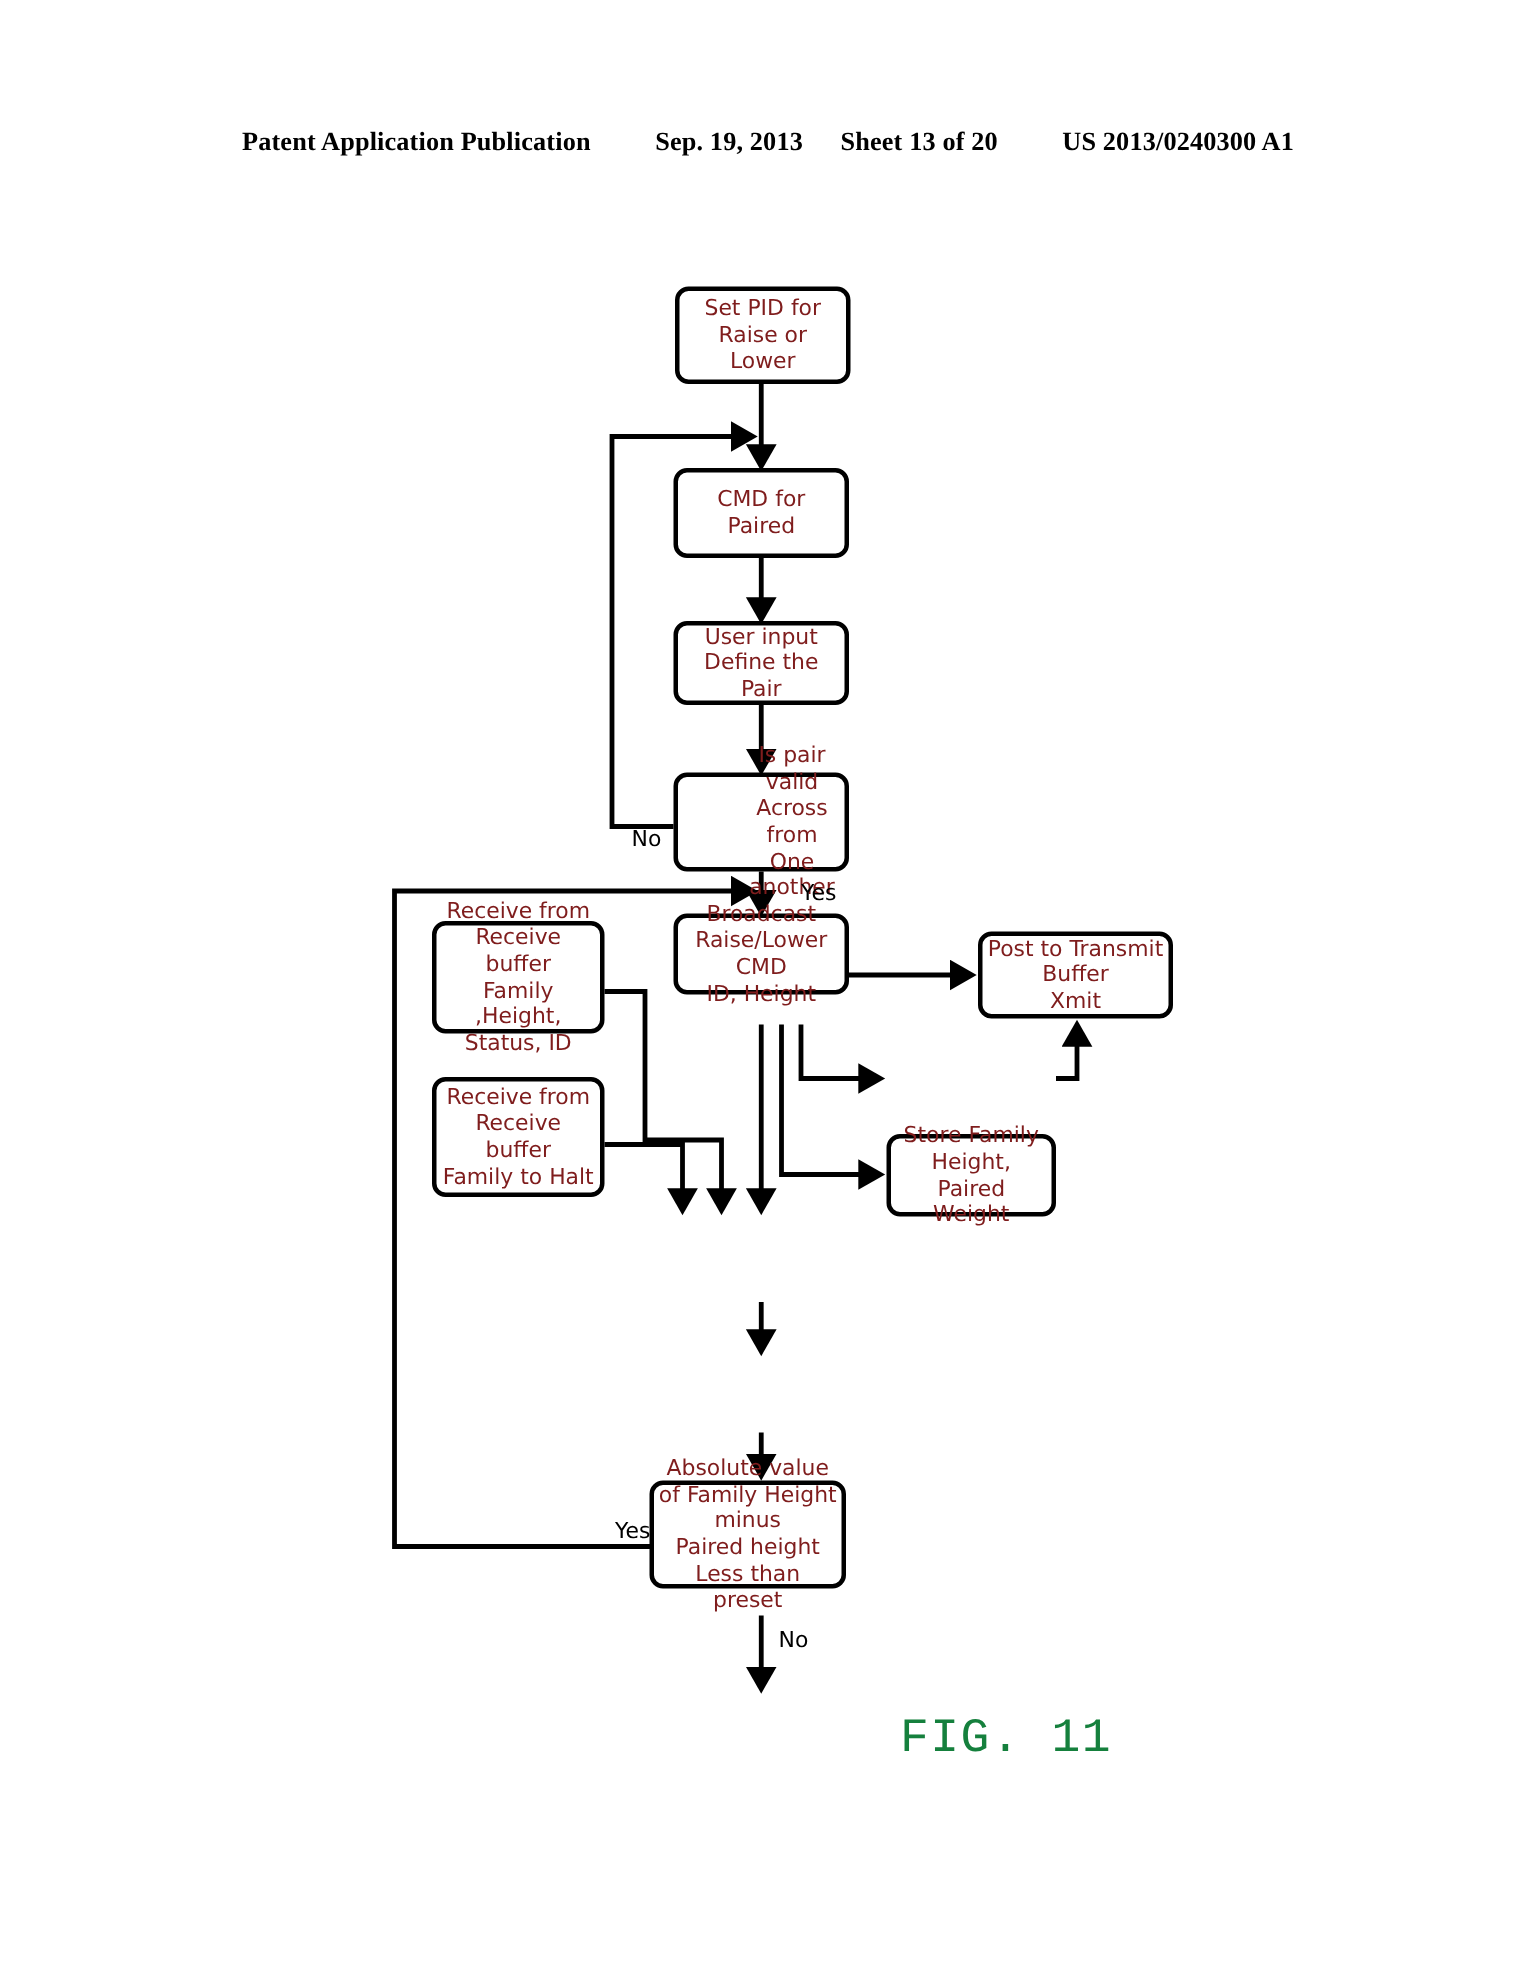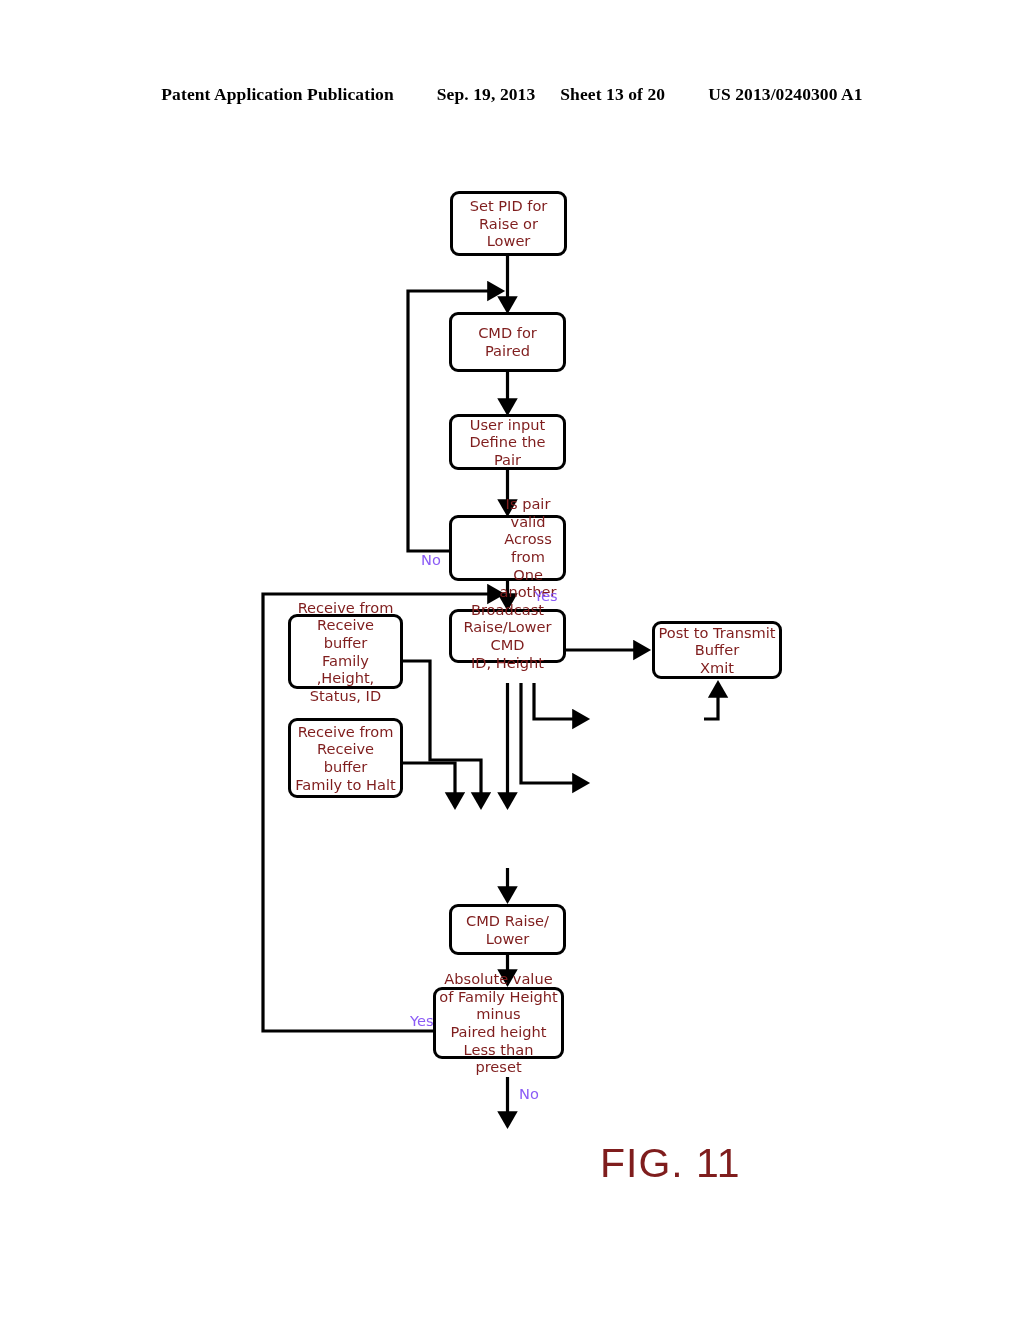--- a/index.html
+++ b/index.html
@@ -70,34 +70,34 @@
     padding: 0 3px;
     z-index: 4;
   }
 
   
   .edge-label {
     position: absolute;
     font-family: "DejaVu Sans", sans-serif;
     font-size: 14.6px;
     line-height: 16px;
-    color: #8b5cf6;
+    color: #000000;
     z-index: 5;
     background: transparent;
   }
 
   
   #fig-caption {
     position: absolute;
     left: 600px;
     top: 1140px;
-    font-family: Liberation Sans, sans-serif;
-    font-size: 41px;
+    font-family: Liberation Mono, monospace;
+    font-size: 32px;
     letter-spacing: 1px;
-    color: #7f1d1d;
+    color: #15803d;
     z-index: 6;
     white-space: nowrap;
   }
 </style>
 </head>
 <body>
 
 <div id="patent-header">
   <span class="hdr-seg">Patent Application Publication</span>
   <span class="gap-a"></span>
@@ -176,24 +176,25 @@
   <div class="node" style="left:449px; top:609px; width:117px; height:54px;">Broadcast
 Raise/Lower
 CMD
 ID, Height</div>
 
   <div class="node" style="left:652px; top:621px; width:130px; height:58px;">Post to Transmit
 Buffer
 Xmit</div>
 
 
-
-
-  <div class="node" style="left:449px; top:904px; width:117px; height:51px;">CMD Raise/
-Lower</div>
+  <div class="node" style="left:591px; top:756px; width:113px; height:55px;">Store Family
+Height, Paired
+Weight</div>
+
+
 
   <div class="node" style="left:433px; top:987px; width:131px; height:72px;">Absolute value
 of Family Height
 minus
 Paired height
 Less than preset</div>
 
 
   <div class="edge-label" style="left:421px; top:552px;">No</div>
 

